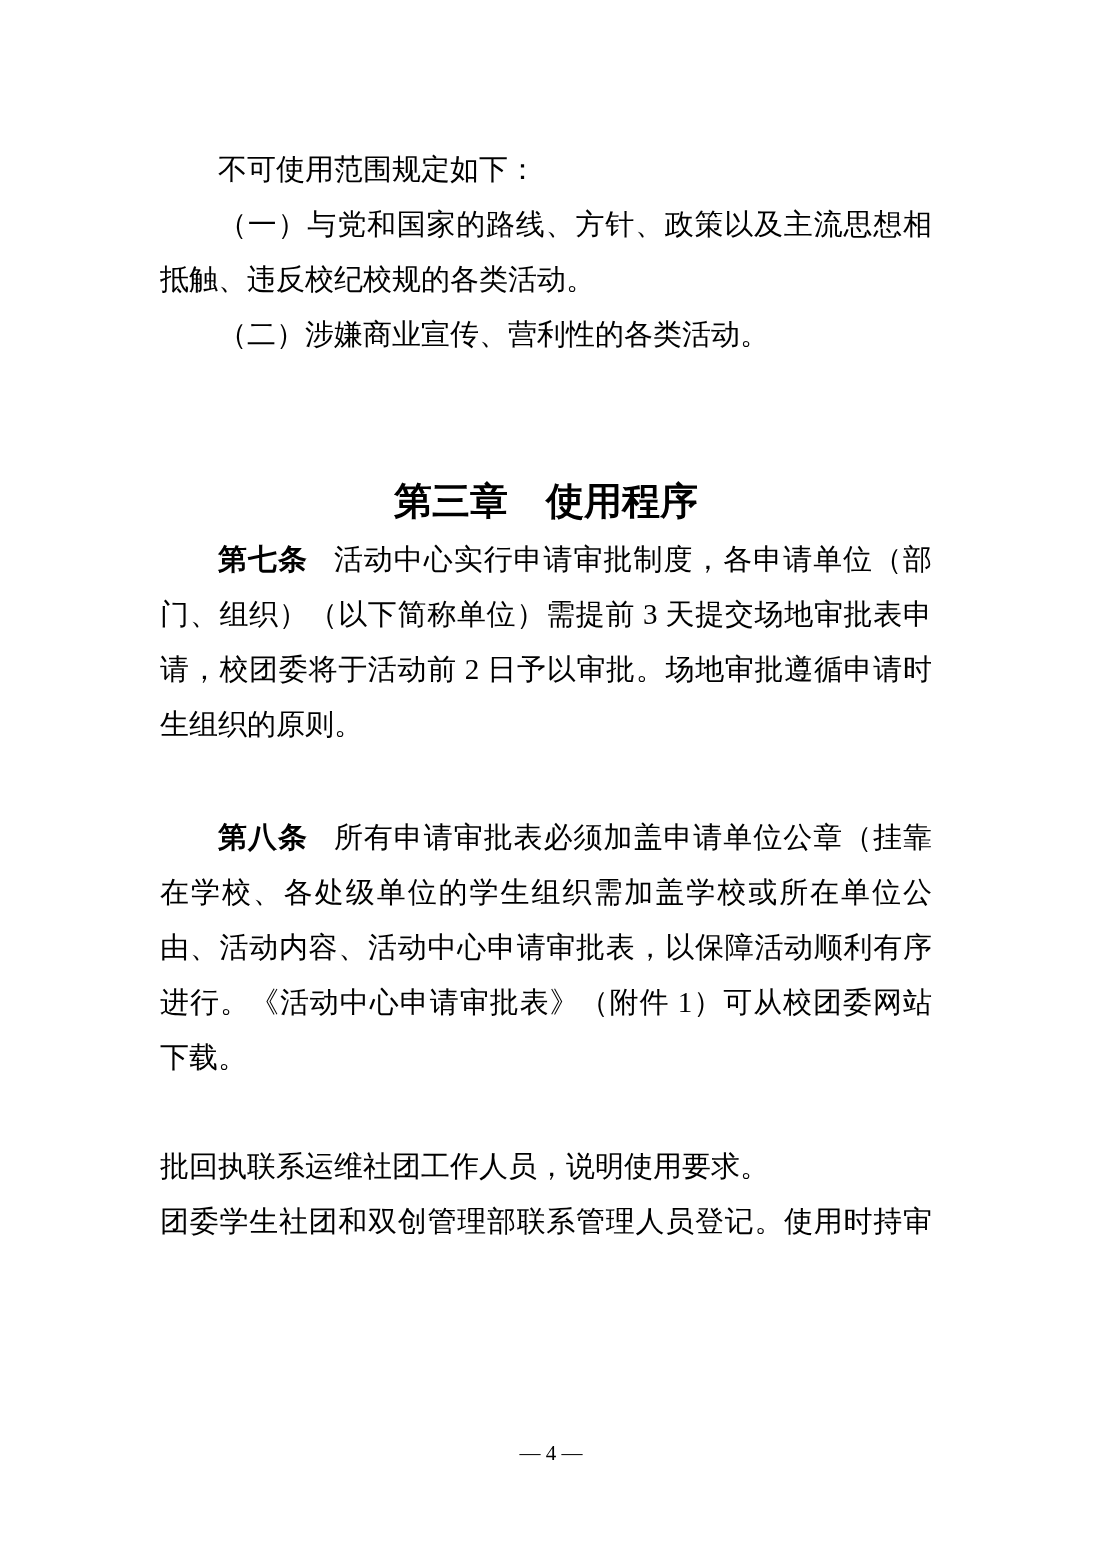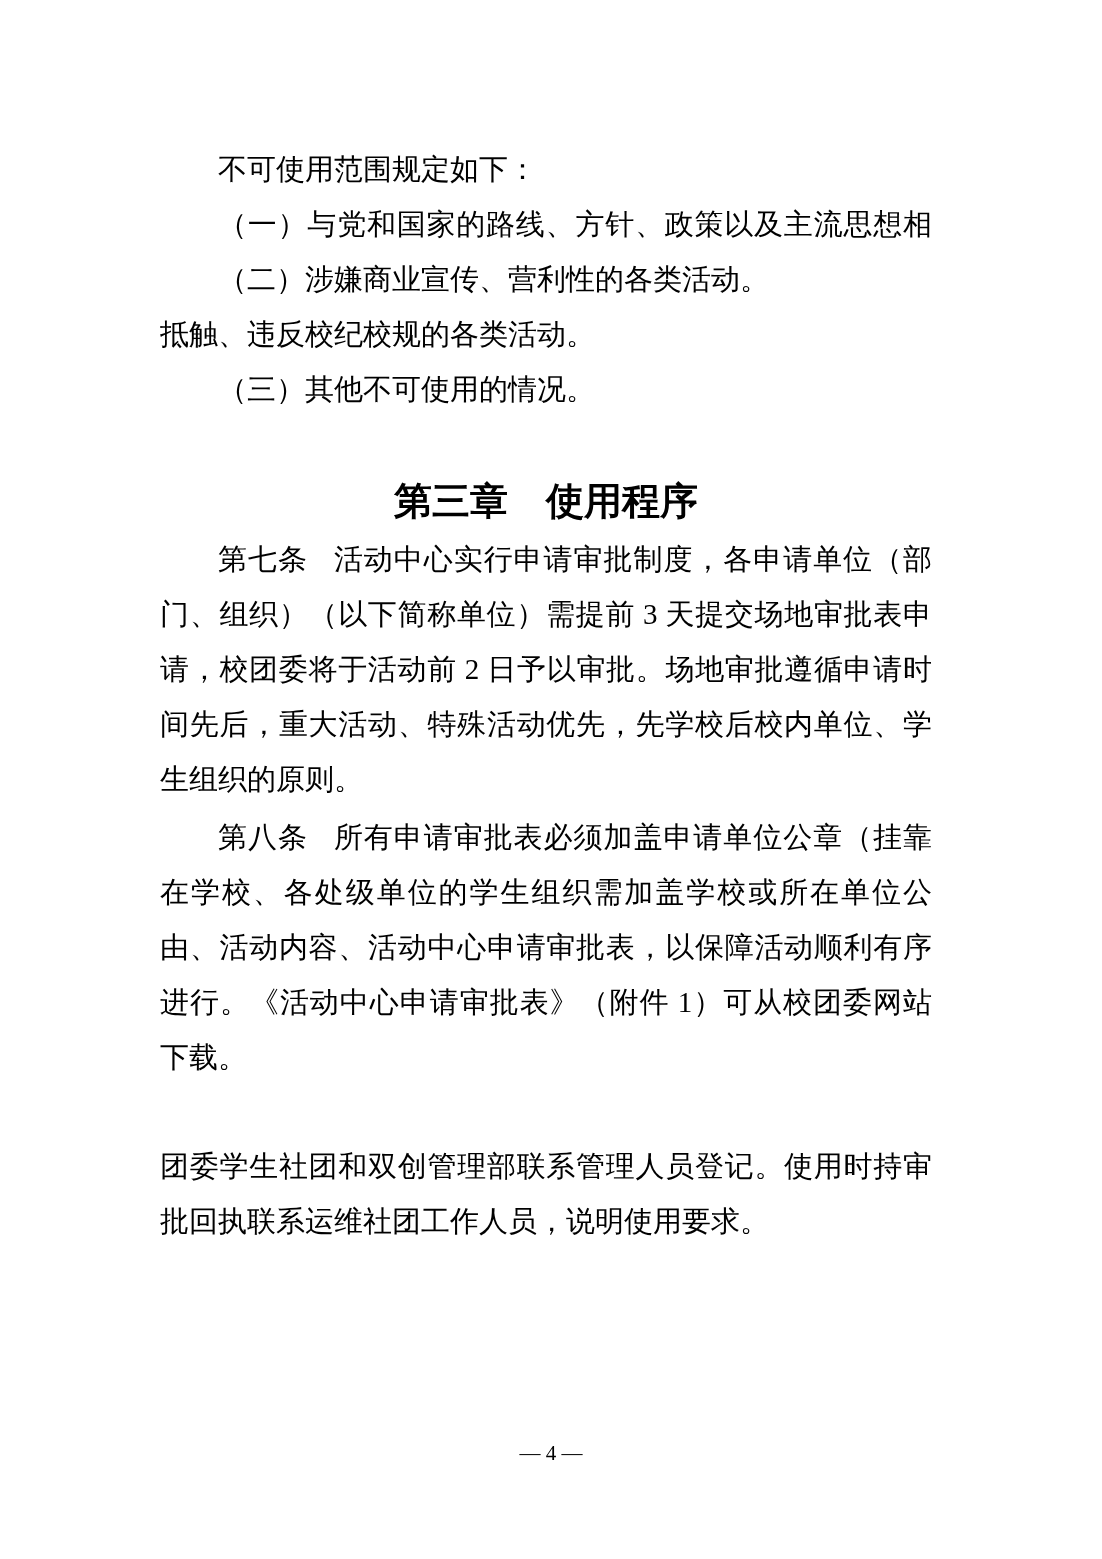--- a/index.html
+++ b/index.html
@@ -29,21 +29,21 @@
     text-justify: inter-ideograph;
     text-align-last: left;
   }
   .line.just {
     text-align-last: justify;
   }
   .line.indent {
     text-indent: 58px;
   }
   .lead {
-    font-weight: 400;
+    font-weight: 700;
     margin-right: 26px;
   }
   .sec-scope { top: 142px; }
   .sec-art7  { top: 532px; }
   .sec-art8  { top: 810px; }
   .sec-art9  { top: 1139px; }
   .chapter {
     position: absolute;
     left: 160px;
     top: 474px;
@@ -67,43 +67,41 @@
   }
 </style>
 </head>
 <body>
 
 <div class="page">
 
   <section class="block sec-scope">
     <div class="line indent">不可使用范围规定如下：</div>
     <div class="line indent just">（一）与党和国家的路线、方针、政策以及主流思想相</div>
+    <div class="line">抵触、违反校纪校规的各类活动。</div>
     <div class="line indent">（二）涉嫌商业宣传、营利性的各类活动。</div>
-    <div class="line">抵触、违反校纪校规的各类活动。</div>
-    <div class="line indent">（三）其他不可使用的情况。</div>
   </section>
 
   <h2 class="chapter">第三章　使用程序</h2>
 
   <section class="block sec-art7">
     <div class="line indent just"><span class="lead">第七条</span><span>活动中心实行申请审批制度，各申请单位（部</span></div>
     <div class="line just">门、组织）（以下简称单位）需提前 3 天提交场地审批表申</div>
     <div class="line just">请，校团委将于活动前 2 日予以审批。场地审批遵循申请时</div>
-    <div class="line just">间先后，重大活动、特殊活动优先，先学校后校内单位、学</div>
     <div class="line">生组织的原则。</div>
   </section>
 
   <section class="block sec-art8">
     <div class="line indent just"><span class="lead">第八条</span><span>所有申请审批表必须加盖申请单位公章（挂靠</span></div>
     <div class="line just">在学校、各处级单位的学生组织需加盖学校或所在单位公</div>
     <div class="line just">由、活动内容、活动中心申请审批表，以保障活动顺利有序</div>
     <div class="line just">进行。《活动中心申请审批表》（附件 1）可从校团委网站</div>
     <div class="line">下载。</div>
   </section>
 
   <section class="block sec-art9">
+    <div class="line">批回执联系运维社团工作人员，说明使用要求。</div>
     <div class="line just">团委学生社团和双创管理部联系管理人员登记。使用时持审</div>
-    <div class="line">批回执联系运维社团工作人员，说明使用要求。</div>
   </section>
 
   <footer class="pagenum">— 4 —</footer>
 
 </div>
 
 </body></html>

